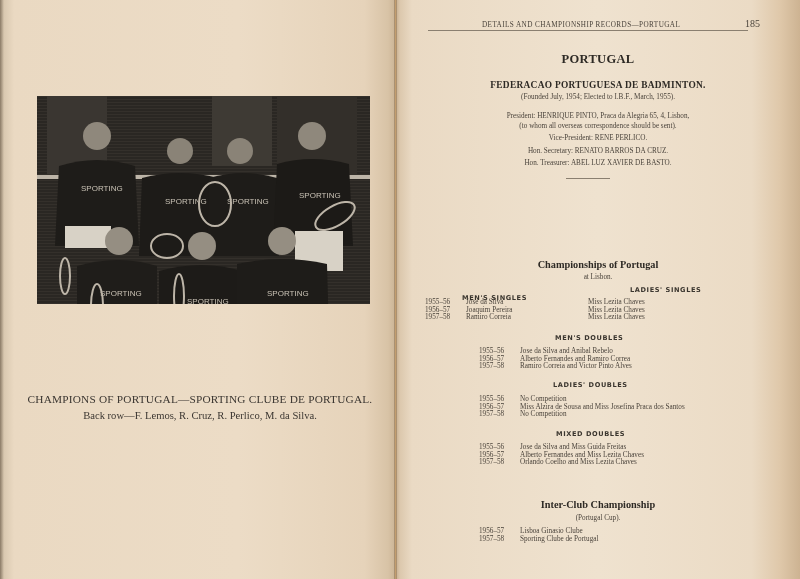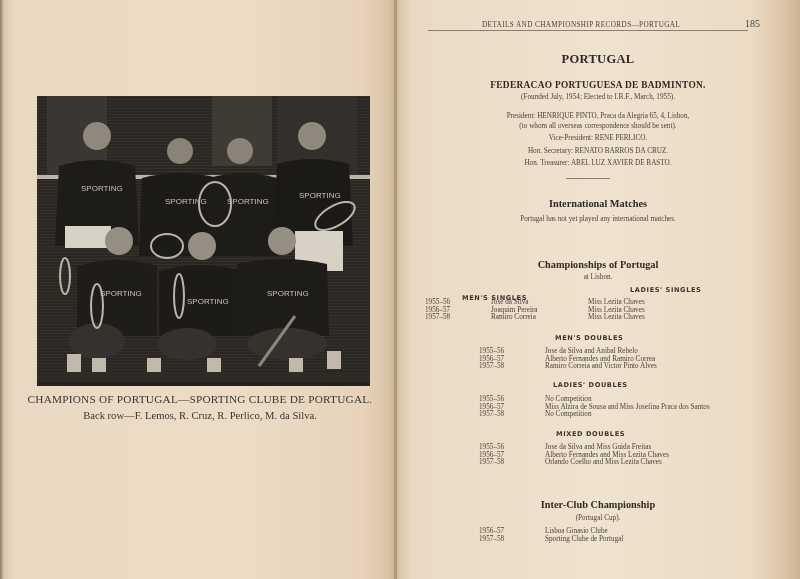--- a/index.html
+++ b/index.html
@@ -21,21 +21,21 @@
     left: 396px; width: 404px;
     background: linear-gradient(90deg, #c7af90 0px, #dcc8ad 4px, #eadac4 16px, #efe2cf 50%, #ebdbc5 88%, #dfc8aa 95%, #cdb392 100%);
   }
   .spine {
     position: absolute; left: 394px; top: 0; width: 3px; height: 579px;
     background: linear-gradient(90deg, #9c8a74, #c29d6e, #a08b72);
   }
 
   
   .photo {
-    position: absolute; left: 37px; top: 96px; width: 333px; height: 290px;
+    position: absolute; left: 37px; top: 96px; width: 333px; height: 208px;
     background: #26231f;
     overflow: hidden;
   }
   .photo svg { display: block; }
   .caption {
     position: absolute; left: 20px; top: 393px; width: 360px;
     text-align: center;
   }
   .caption-title {
     font-size: 11.3px; letter-spacing: 0.2px; color: #3b3631;
@@ -79,21 +79,21 @@
 
   .sub-head {
     position: absolute;
     font-family: "DejaVu Sans", "Liberation Sans", sans-serif;
     font-size: 6.6px; font-weight: bold; letter-spacing: 0.6px; color: #3a352e;
   }
   .results {
     position: absolute;
     font-size: 7.2px; line-height: 7.6px; color: #4a433b;
   }
-  .results .row { display: flex; white-space: nowrap; gap: 25px; }
+  .results .row { display: flex; white-space: nowrap; }
   .results .yr { width: 41px; }
   .results .name { }
 
   .ms-head { left: 462px; top: 286px; margin-top: 8px; }
   .ls-head { left: 630px; top: 286px; }
   .ms-list { left: 425px; top: 299px; }
   .ls-list { left: 588px; top: 299px; }
 
   .md-head { left: 555px; top: 334px; }
   .md-list { left: 479px; top: 348px; }
@@ -207,22 +207,20 @@
   <div class="center-block officials">
     <div>President: HENRIQUE PINTO, Praca da Alegria 65, 4, Lisbon,</div>
     <div>(to whom all overseas correspondence should be sent).</div>
     <div class="gap">Vice-President: RENE PERLICO.</div>
     <div class="gap">Hon. Secretary: RENATO BARROS DA CRUZ.</div>
     <div class="gap">Hon. Treasurer: ABEL LUZ XAVIER DE BASTO.</div>
   </div>
 
   <div class="divider"></div>
 
-  <div class="center-block section-title intl-title">International Matches</div>
-  <div class="center-block intl-text">Portugal has not yet played any international matches.</div>
 
   <div class="center-block section-title champ-title">Championships of Portugal</div>
   <div class="center-block champ-sub">at Lisbon.</div>
 
   <div class="sub-head ms-head">MEN'S SINGLES</div>
   <div class="results ms-list">
     <div class="row">
         <span class="yr">1955–56</span>
         <span class="name">Jose da Silva</span>
       </div>

